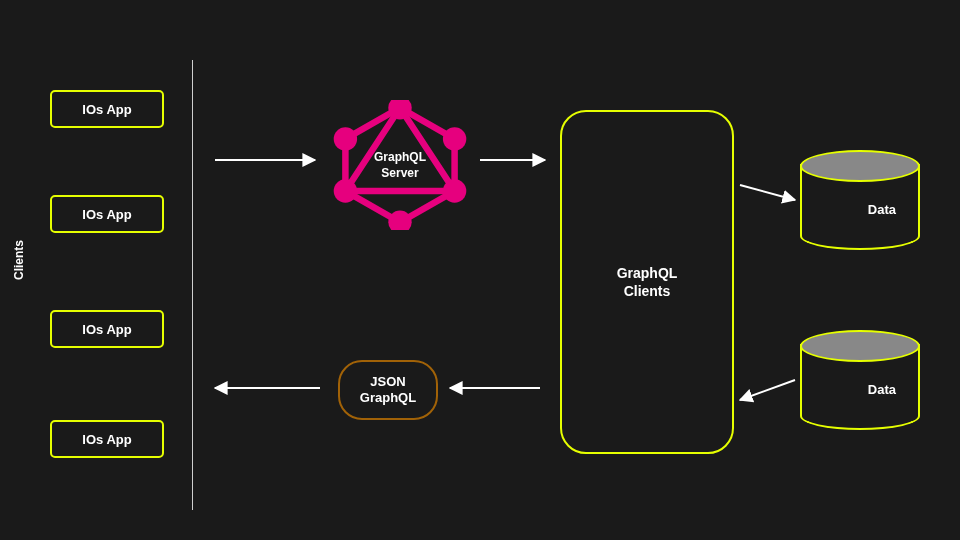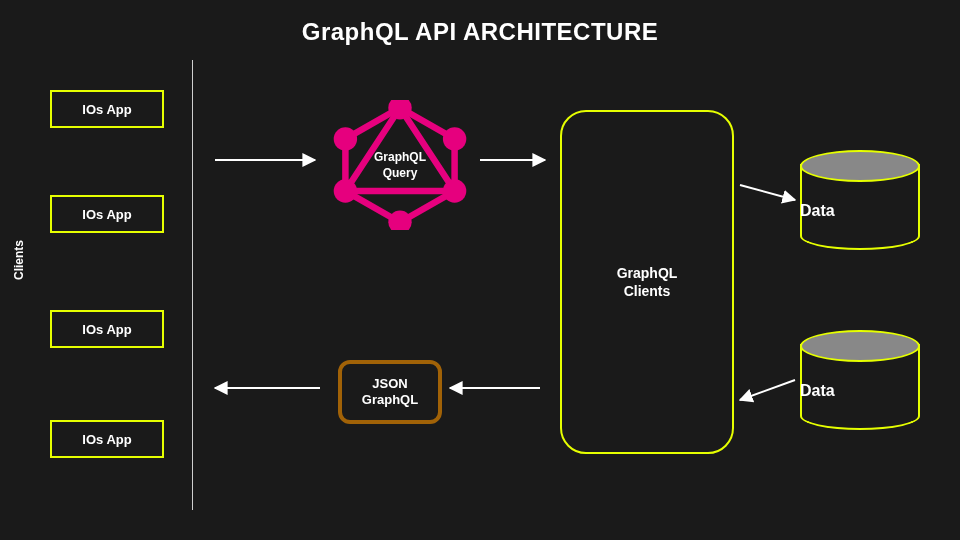--- a/index.html
+++ b/index.html
@@ -1,38 +1,37 @@
 <!DOCTYPE html>
 <html><head>
 <meta charset="utf-8">
 <style>
   html,body{margin:0;padding:0;width:960px;height:540px;background:#1a1a1a;font-family:Arial,Helvetica,sans-serif;color:#fff;overflow:hidden}
   .stage{position:relative;width:960px;height:540px}
   .title{position:absolute;top:18px;left:0;right:0;text-align:center;font-size:24px;font-weight:700;letter-spacing:.5px}
   .clients-label{position:absolute;left:12px;top:280px;transform:rotate(-90deg);transform-origin:left top;font-size:12px;font-weight:700}
   .divider{position:absolute;left:192px;top:60px;width:0;height:450px;border-left:1px solid #cfcfcf}
-  .pill{position:absolute;border:2px solid #e6ff00;border-radius:0;background:transparent;display:flex;align-items:center;justify-content:center;font-size:13px;font-weight:700}
+  .pill{position:absolute;border:2px solid #e6ff00;border-radius:5px;background:transparent;display:flex;align-items:center;justify-content:center;font-size:13px;font-weight:700}
   .client{width:110px;height:34px;left:50px}
-  .json-box{position:absolute;left:338px;top:360px;width:96px;height:56px;border:4px solid #a16207;border-radius:12px;display:flex;align-items:center;justify-content:center;text-align:center;font-size:13px;font-weight:700;line-height:1.25}
+  .json-box{position:absolute;left:338px;top:360px;width:96px;height:56px;border:2px solid #a16207;border-radius:24px;display:flex;align-items:center;justify-content:center;text-align:center;font-size:13px;font-weight:700;line-height:1.25}
   .server{position:absolute;left:560px;top:110px;width:170px;height:340px;border:2px solid #e6ff00;border-radius:26px;display:flex;align-items:center;justify-content:center;text-align:center;font-size:14px;font-weight:700;line-height:1.3}
   .cyl{position:absolute;width:120px;height:96px}
   .cyl .body{position:absolute;left:0;top:14px;width:116px;height:70px;border:2px solid #e6ff00;border-top:none;border-bottom:none;background:transparent}
   .cyl .top{position:absolute;left:0;top:0;width:116px;height:28px;border:2px solid #e6ff00;border-radius:50%;background:#888}
   .cyl .bot{position:absolute;left:0;top:70px;width:116px;height:28px;border:2px solid #e6ff00;border-top:none;border-radius:0 0 60px 60px/0 0 14px 14px;background:transparent}
-  .cyl .lbl{position:absolute;left:0;top:52px;width:96px;text-align:left;font-size:16px;font-weight:700}
+  .cyl .lbl{position:absolute;left:0;top:52px;width:96px;text-align:right;font-size:13px;font-weight:700}
   .gql{position:absolute;left:330px;top:100px;width:140px;height:130px}
   .gql-label{position:absolute;left:350px;top:150px;width:100px;text-align:center;font-size:12px;font-weight:700;line-height:1.3;pointer-events:none}
   svg.arrow{position:absolute;overflow:visible}
 </style>
 </head>
 <body>
 
 <div class="stage">
 
-  <div class="title">GraphQL API ARCHITECTURE</div>
 
   <div class="clients-label">Clients</div>
   <div class="divider"></div>
 
   <div class="pill client" style="top:90px">
       <span>IOs App</span>
     </div>
   <div class="pill client" style="top:195px">
       <span>IOs App</span>
     </div>
@@ -54,21 +53,21 @@
           <circle cx="92" cy="30" r="9"></circle>
           <circle cx="92" cy="70" r="9"></circle>
         <circle cx="50" cy="94" r="9"></circle>
           <circle cx="8" cy="70" r="9"></circle>
           <circle cx="8" cy="30" r="9"></circle>
       </g>
     </svg>
   </div>
   <div class="gql-label">
     <span>GraphQL</span><br>
-    <span>Query</span>
+    <span>Server</span>
   </div>
 
   <div class="json-box">
     <div>
       <span>JSON</span><br>
       <span>GraphQL</span>
     </div>
   </div>
 
   <div class="server">

